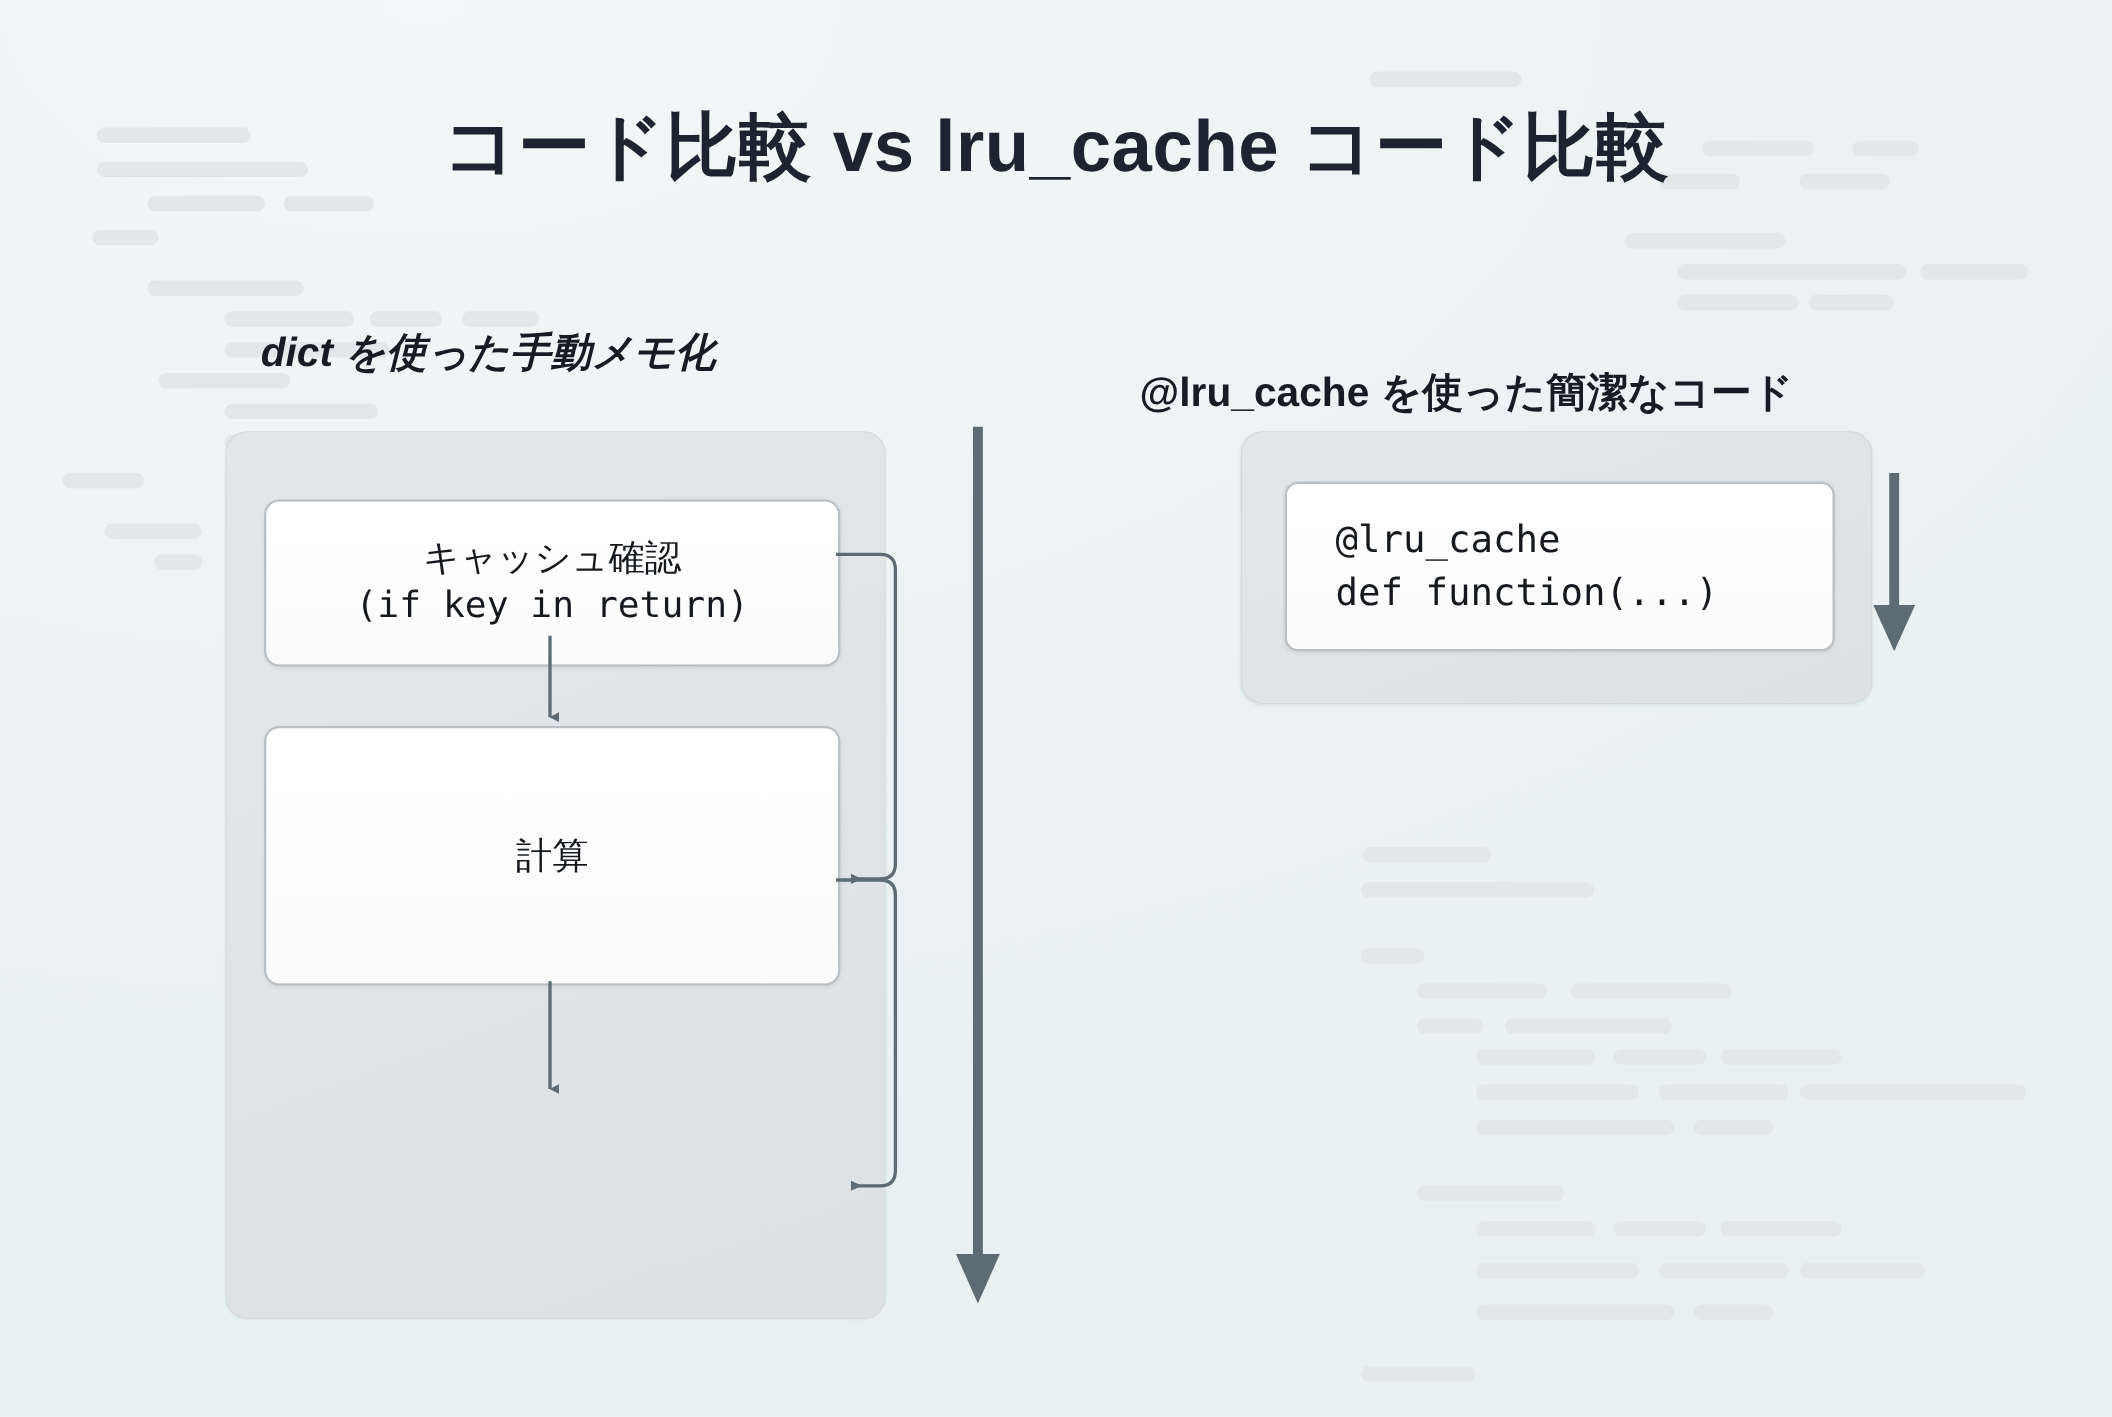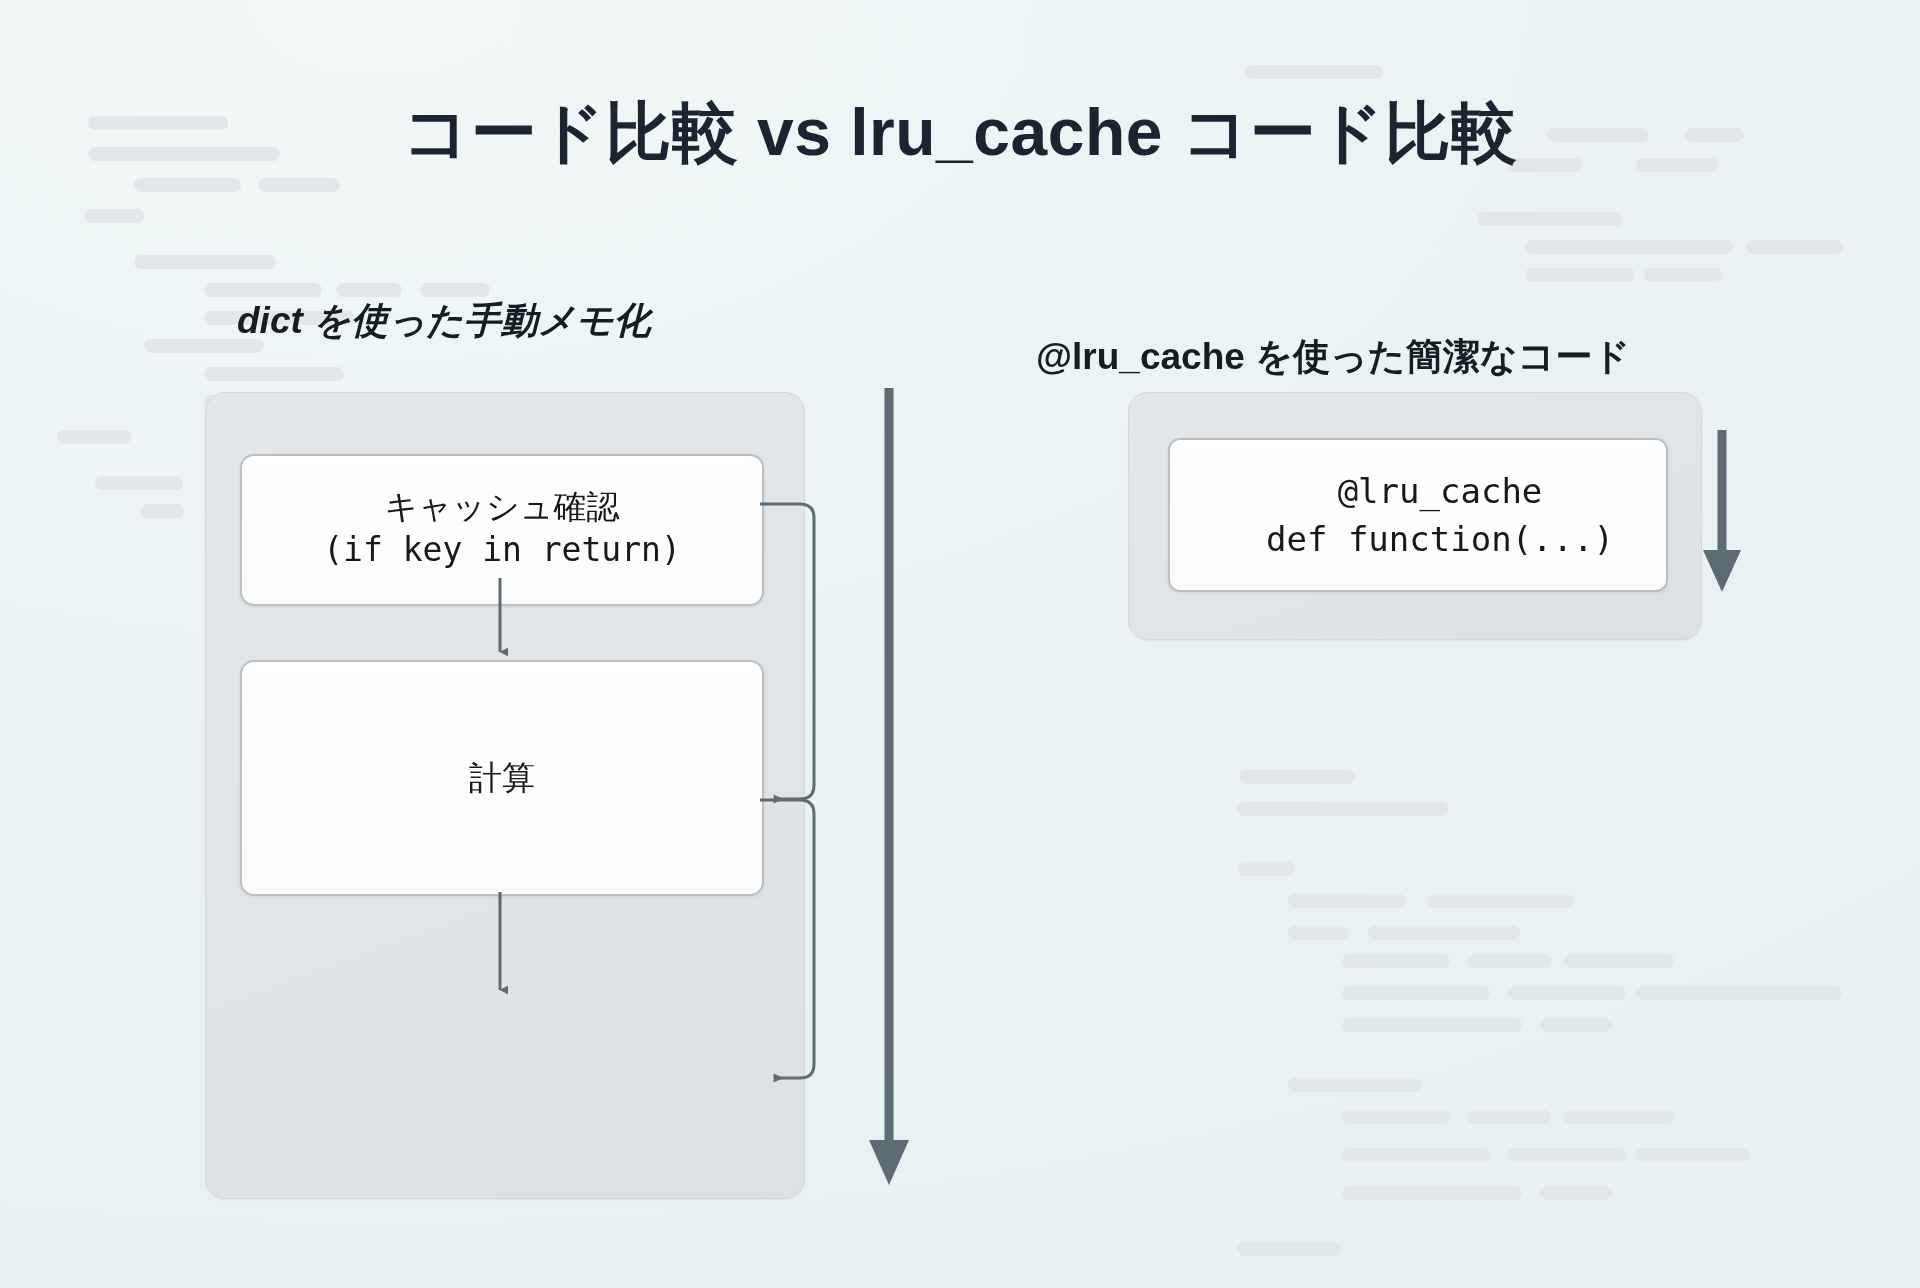--- a/index.html
+++ b/index.html
@@ -127,21 +127,20 @@
     padding-left: 44px;
     box-sizing: border-box;
     box-shadow: 0 1px 3px rgba(40,55,65,.09);
   }
   .code-box .mono {
     font-family: "DejaVu Sans Mono", "Liberation Mono", monospace;
     font-size: 34px;
     line-height: 1.42;
     color: #15191d;
     white-space: pre;
-    text-align: center;
   }
 
   
   .svg-overlay {
     position: absolute;
     inset: 0;
     width: 1920px;
     height: 1288px;
     z-index: 6;
     pointer-events: none;

